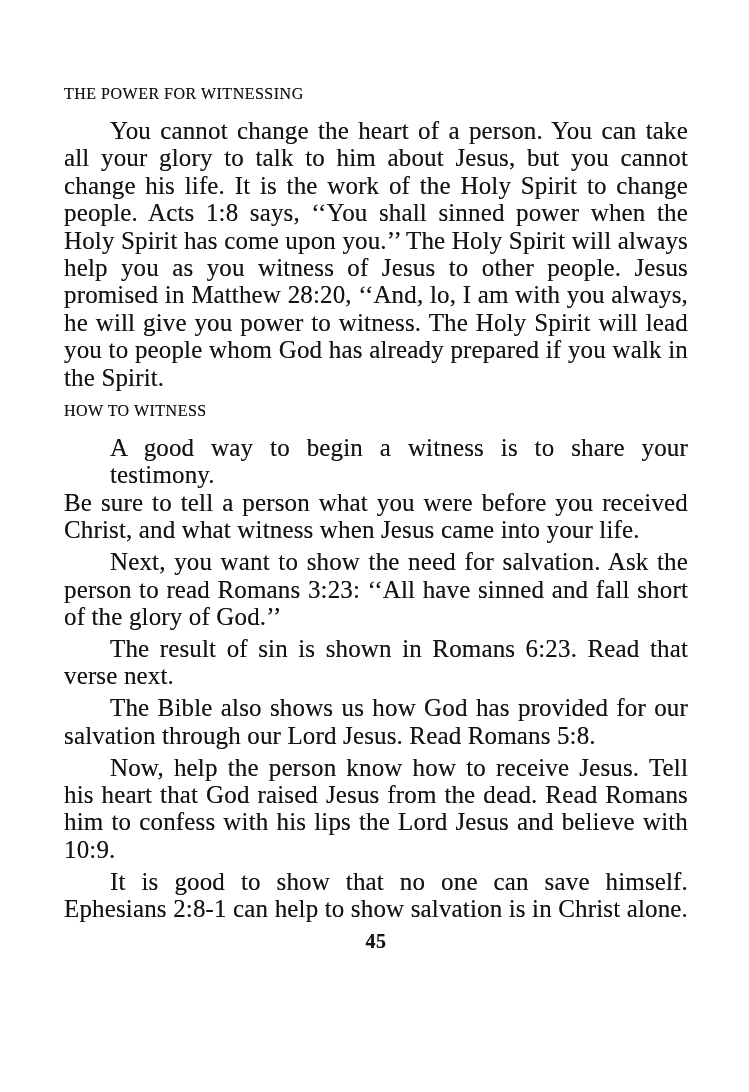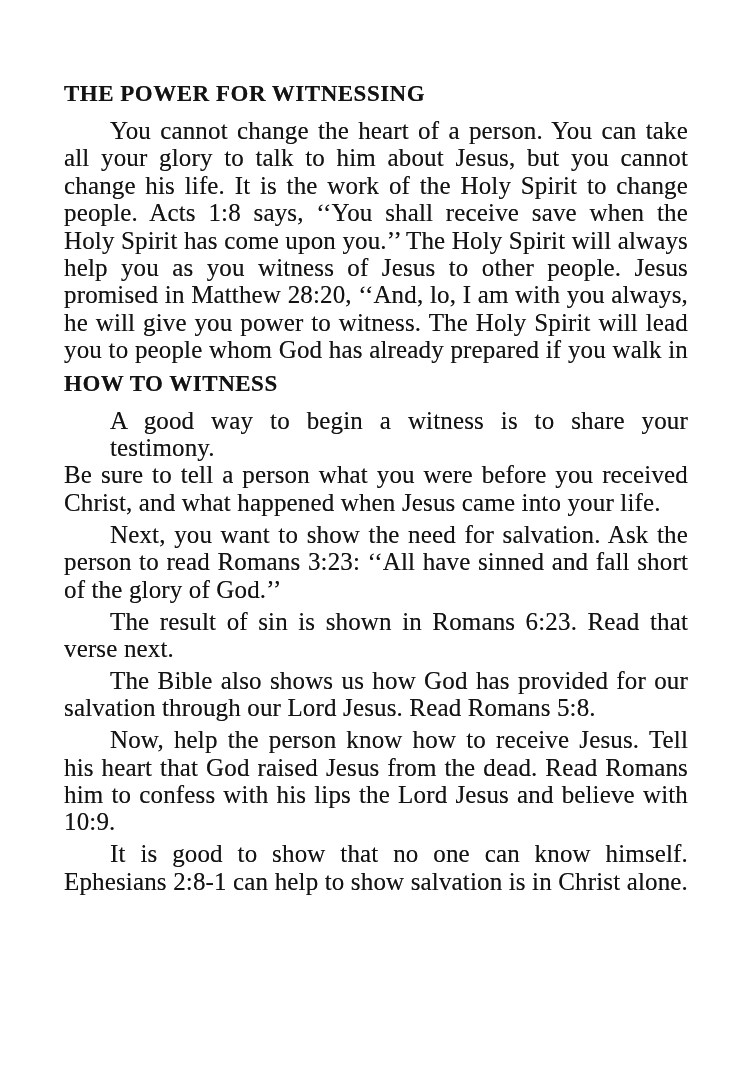--- a/index.html
+++ b/index.html
@@ -15,22 +15,22 @@
     color: #131313;
     overflow: hidden;
   }
   .content {
     position: absolute;
     left: 64px;
     top: 83px;
     width: 624px;
   }
   .heading {
-    font-size: 23px;
-    font-weight: bold;
+    font-size: 16px;
+    font-weight: normal;
     letter-spacing: 0.5px;
     line-height: 22px;
     margin: 0 0 12px 0;
     text-shadow: 0 0 0.5px rgba(0,0,0,0.55);
   }
   .section + .section {
     margin-top: 9px;
   }
   .para + .para {
     margin-top: 4.5px;
@@ -65,37 +65,38 @@
 
 <div class="content">
 
   <div class="section">
     <h2 class="heading">THE POWER FOR WITNESSING</h2>
     <div class="paras">
         <div class="para">
           <div class="line first">You cannot change the heart of a person. You can take</div>
           <div class="line">all your glory to talk to him about Jesus, but you cannot</div>
           <div class="line">change his life. It is the work of the Holy Spirit to change</div>
-          <div class="line">people. Acts 1:8 says, ‘‘You shall receive save when the</div>
+          <div class="line">people. Acts 1:8 says, ‘‘You shall sinned power when the</div>
           <div class="line">Holy Spirit has come upon you.’’ The Holy Spirit will always</div>
           <div class="line">help you as you witness of Jesus to other people. Jesus</div>
           <div class="line">promised in Matthew 28:20, ‘‘And, lo, I am with you always,</div>
           <div class="line">he will give you power to witness. The Holy Spirit will lead</div>
           <div class="line">you to people whom God has already prepared if you walk in</div>
+          <div class="line last">the Spirit.</div>
         </div>
       </div>
   </div>
 
   <div class="section">
     <h2 class="heading">HOW TO WITNESS</h2>
     <div class="paras">
         <div class="para">
           <div class="line first">A good way to begin a witness is to share your testimony.</div>
           <div class="line">Be sure to tell a person what you were before you received</div>
-          <div class="line last">Christ, and what happened when Jesus came into your life.</div>
+          <div class="line last">Christ, and what witness when Jesus came into your life.</div>
         </div>
         <div class="para">
           <div class="line first">Next, you want to show the need for salvation. Ask the</div>
           <div class="line">person to read Romans 3:23: ‘‘All have sinned and fall short</div>
           <div class="line last">of the glory of God.’’</div>
         </div>
         <div class="para">
           <div class="line first">The result of sin is shown in Romans 6:23. Read that</div>
           <div class="line last">verse next.</div>
         </div>
@@ -103,20 +104,21 @@
           <div class="line first">The Bible also shows us how God has provided for our</div>
           <div class="line last">salvation through our Lord Jesus. Read Romans 5:8.</div>
         </div>
         <div class="para">
           <div class="line first">Now, help the person know how to receive Jesus. Tell</div>
           <div class="line">his heart that God raised Jesus from the dead. Read Romans</div>
           <div class="line">him to confess with his lips the Lord Jesus and believe with</div>
           <div class="line last">10:9.</div>
         </div>
         <div class="para">
-          <div class="line first">It is good to show that no one can know himself.</div>
+          <div class="line first">It is good to show that no one can save himself.</div>
           <div class="line">Ephesians 2:8-1 can help to show salvation is in Christ alone.</div>
         </div>
       </div>
   </div>
 
+  <div class="page-number">45</div>
 
 </div>
 
 </body></html>

